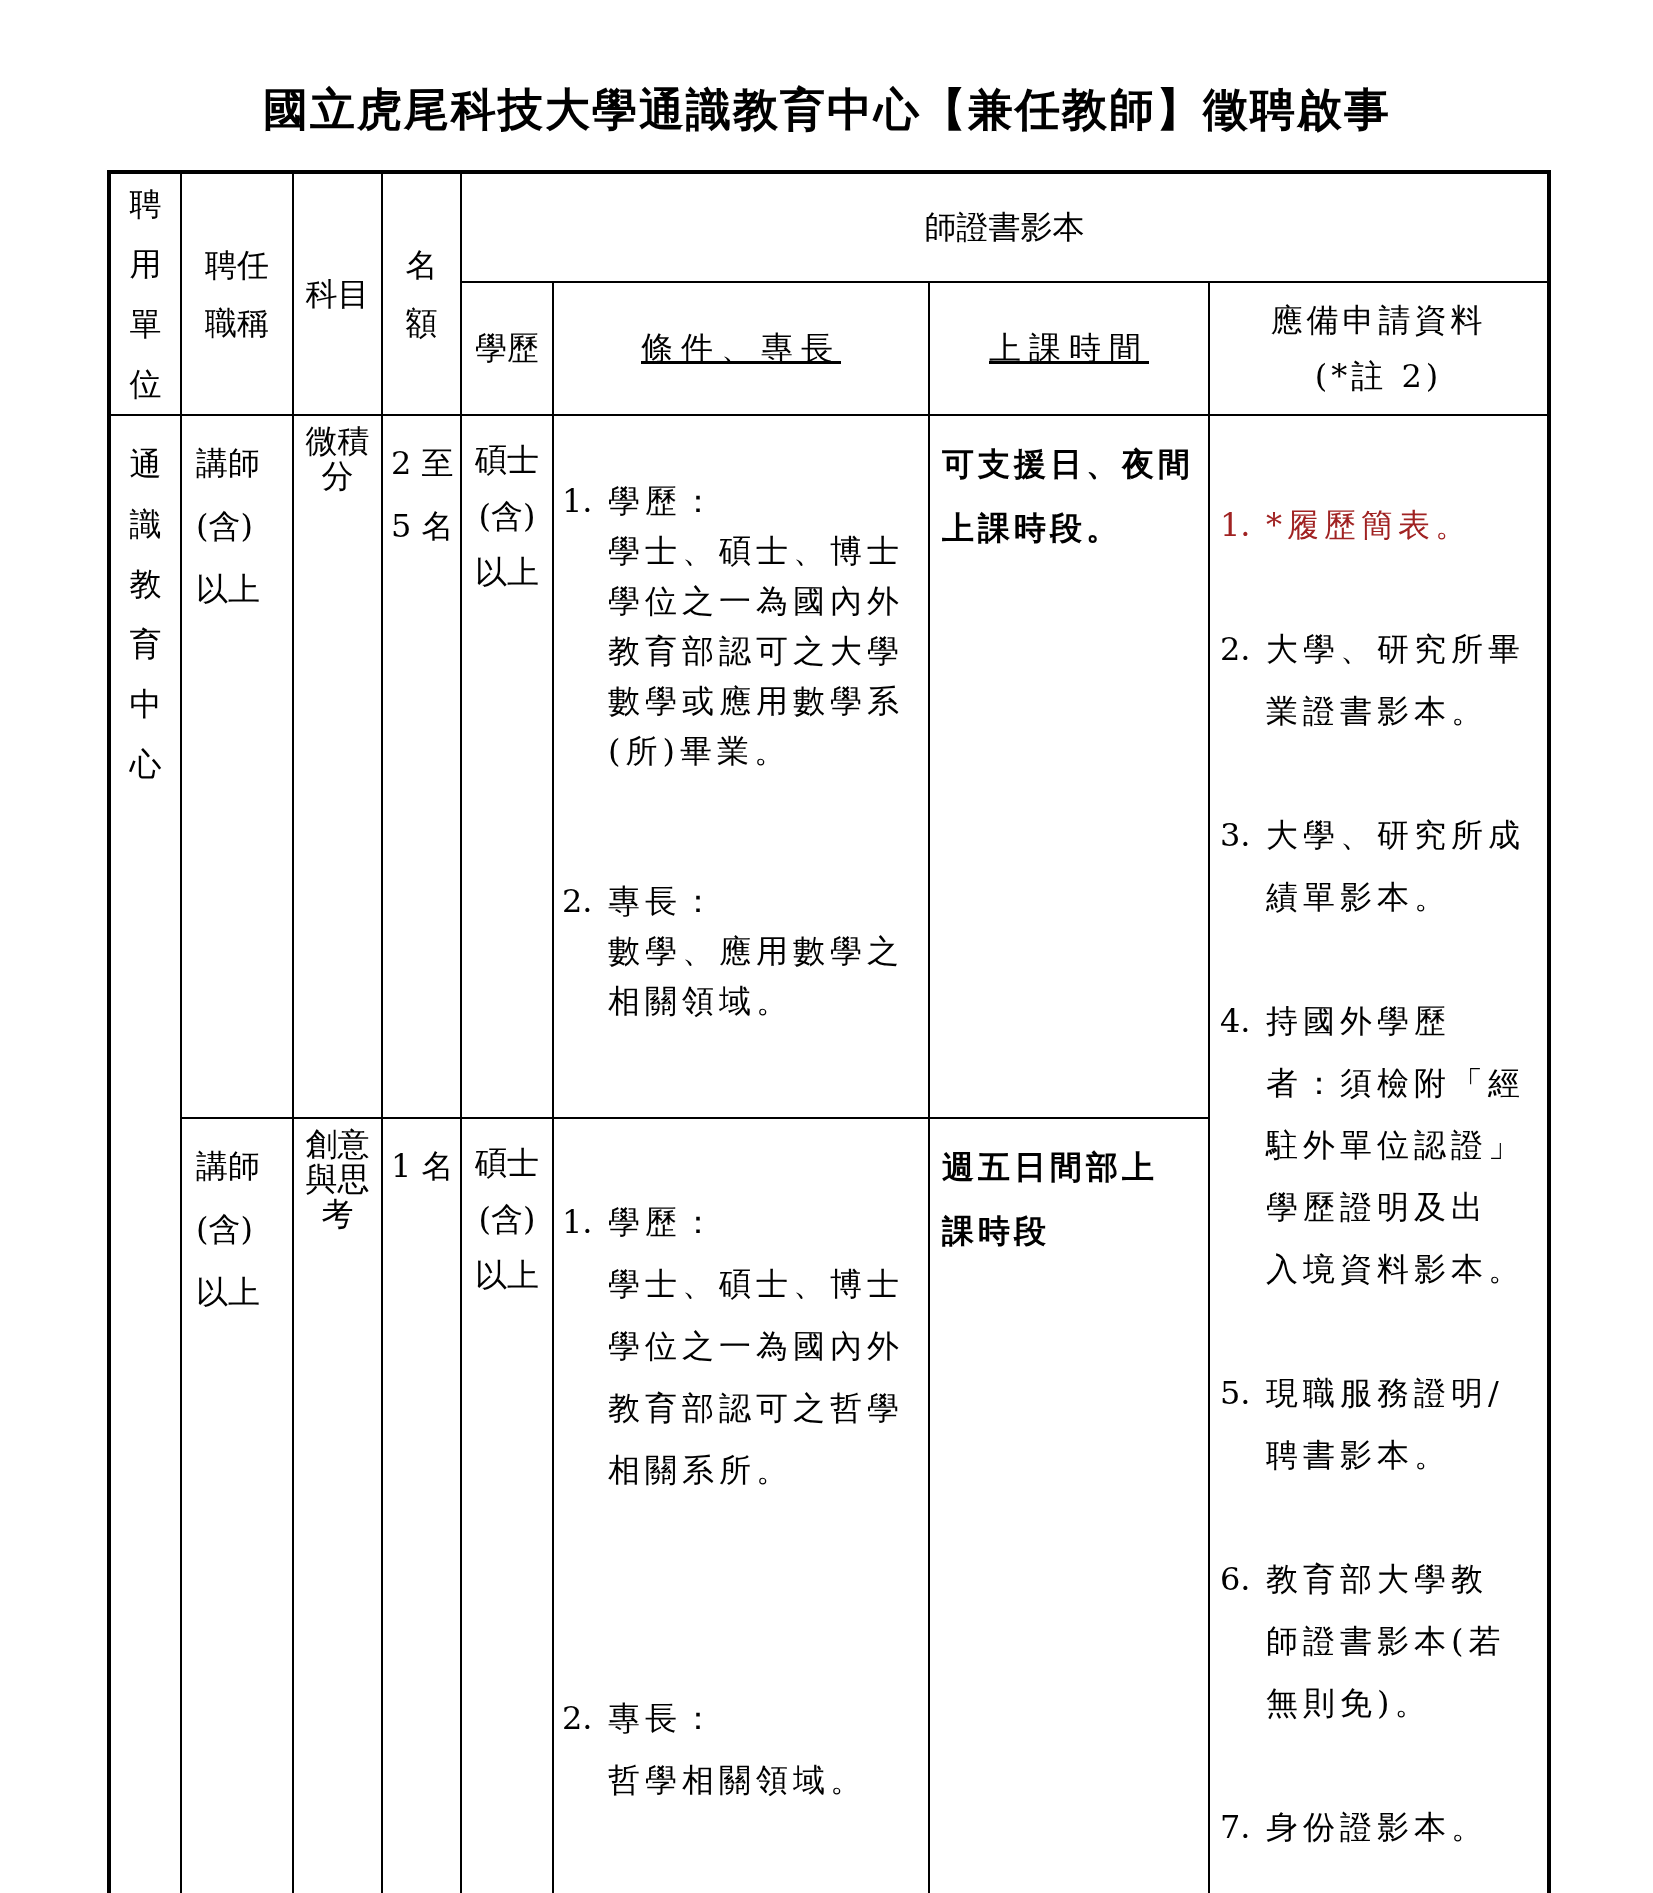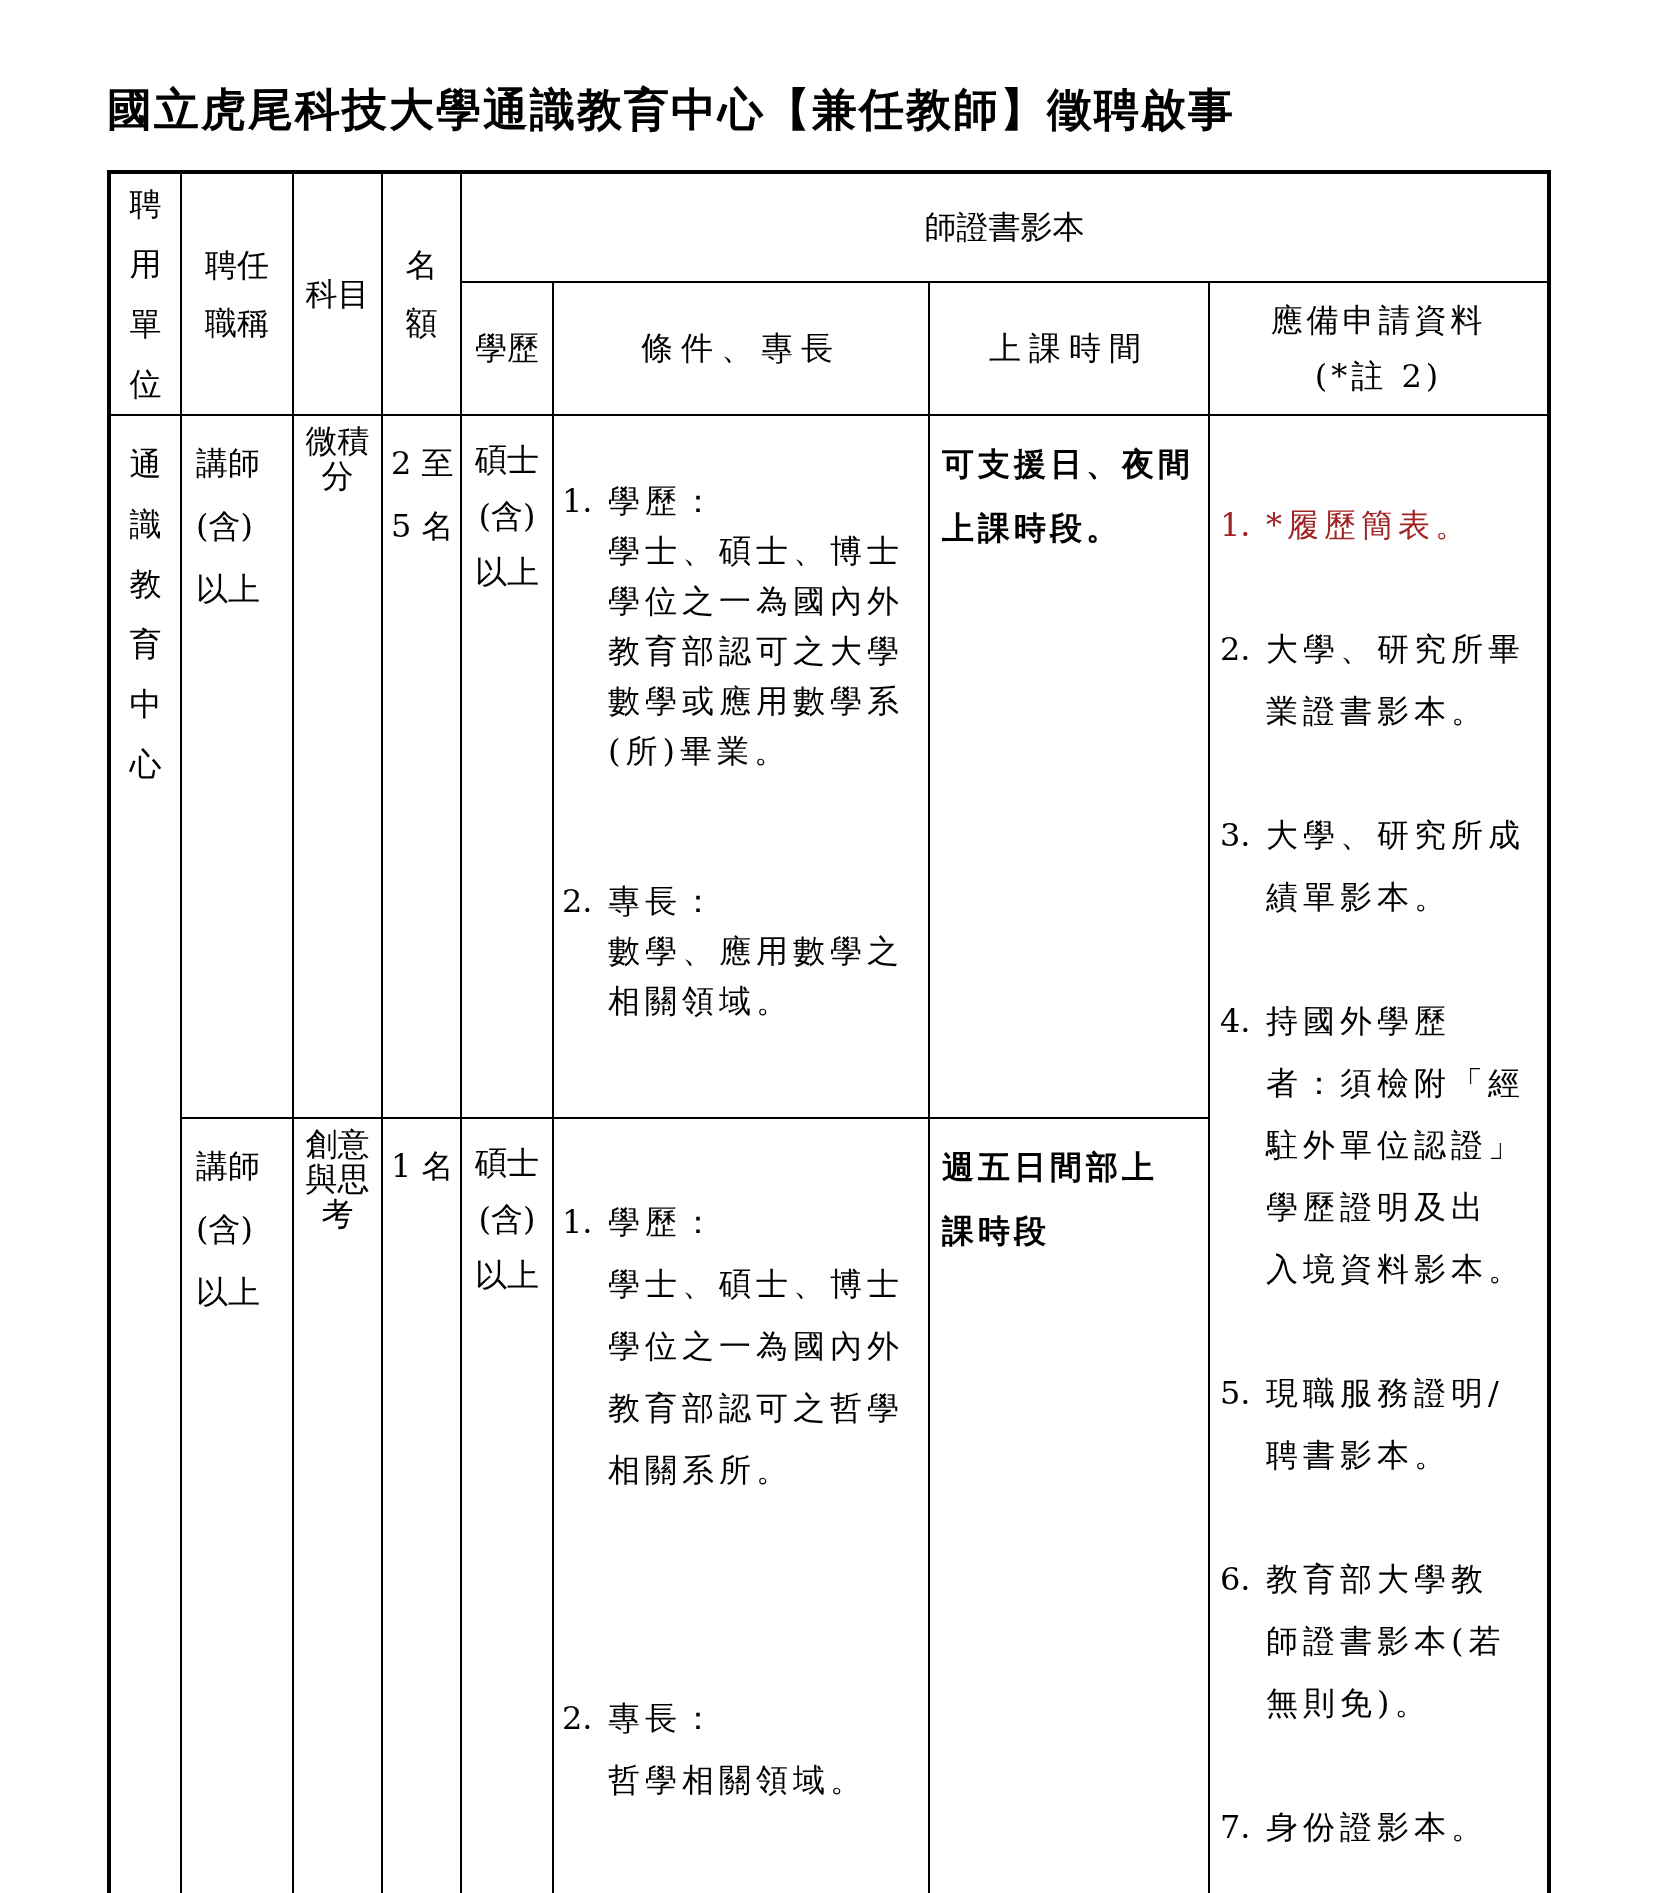--- a/index.html
+++ b/index.html
@@ -7,21 +7,21 @@
     background: #ffffff;
     width: 1653px; height: 1893px;
     font-family: "DejaVu Serif", "Liberation Serif", serif;
     color: #000000;
   }
   .page { width: 1653px; height: 1893px; overflow: hidden; }
 
   .page-title {
     width: 1440px;
     margin: 80px 0 0 107px;
-    text-align: left;
+    text-align: center;
     font-size: 45px;
     font-weight: bold;
     letter-spacing: 2px;
     white-space: nowrap;
   }
 
   table.recruit {
     border-collapse: collapse;
     table-layout: fixed;
     width: 1440px;
@@ -32,21 +32,21 @@
     border: 2px solid #000;
     padding: 0;
     font-size: 32px;
     vertical-align: middle;
     white-space: pre-line;
     overflow: hidden;
   }
 
   
   .hdr { text-align: center; line-height: 58px; }
-  .hdr-sp { letter-spacing: 8px; }
+  .hdr-sp { letter-spacing: 8px; text-decoration: underline; }
   .hdr-v { line-height: 60px; }
   .hdr-mat { line-height: 56px; letter-spacing: 4px; }
   .unit-cell { text-align: center; vertical-align: top; padding-top: 18px; line-height: 60px; }
   .pos-cell  { vertical-align: top; padding: 16px 8px 0 14px; line-height: 63px; }
   .subj-cell { vertical-align: top; text-align: center; padding-top: 8px; line-height: 35px; }
   .quota-cell{ vertical-align: top; padding: 16px 0 0 8px; line-height: 63px; }
   .edu-cell  { vertical-align: top; text-align: center; padding-top: 16px; line-height: 56px; }
 
   .cond-cell { vertical-align: top; padding: 10px 4px 0 8px; }
   .cond-item { display: flex; align-items: flex-start; }

